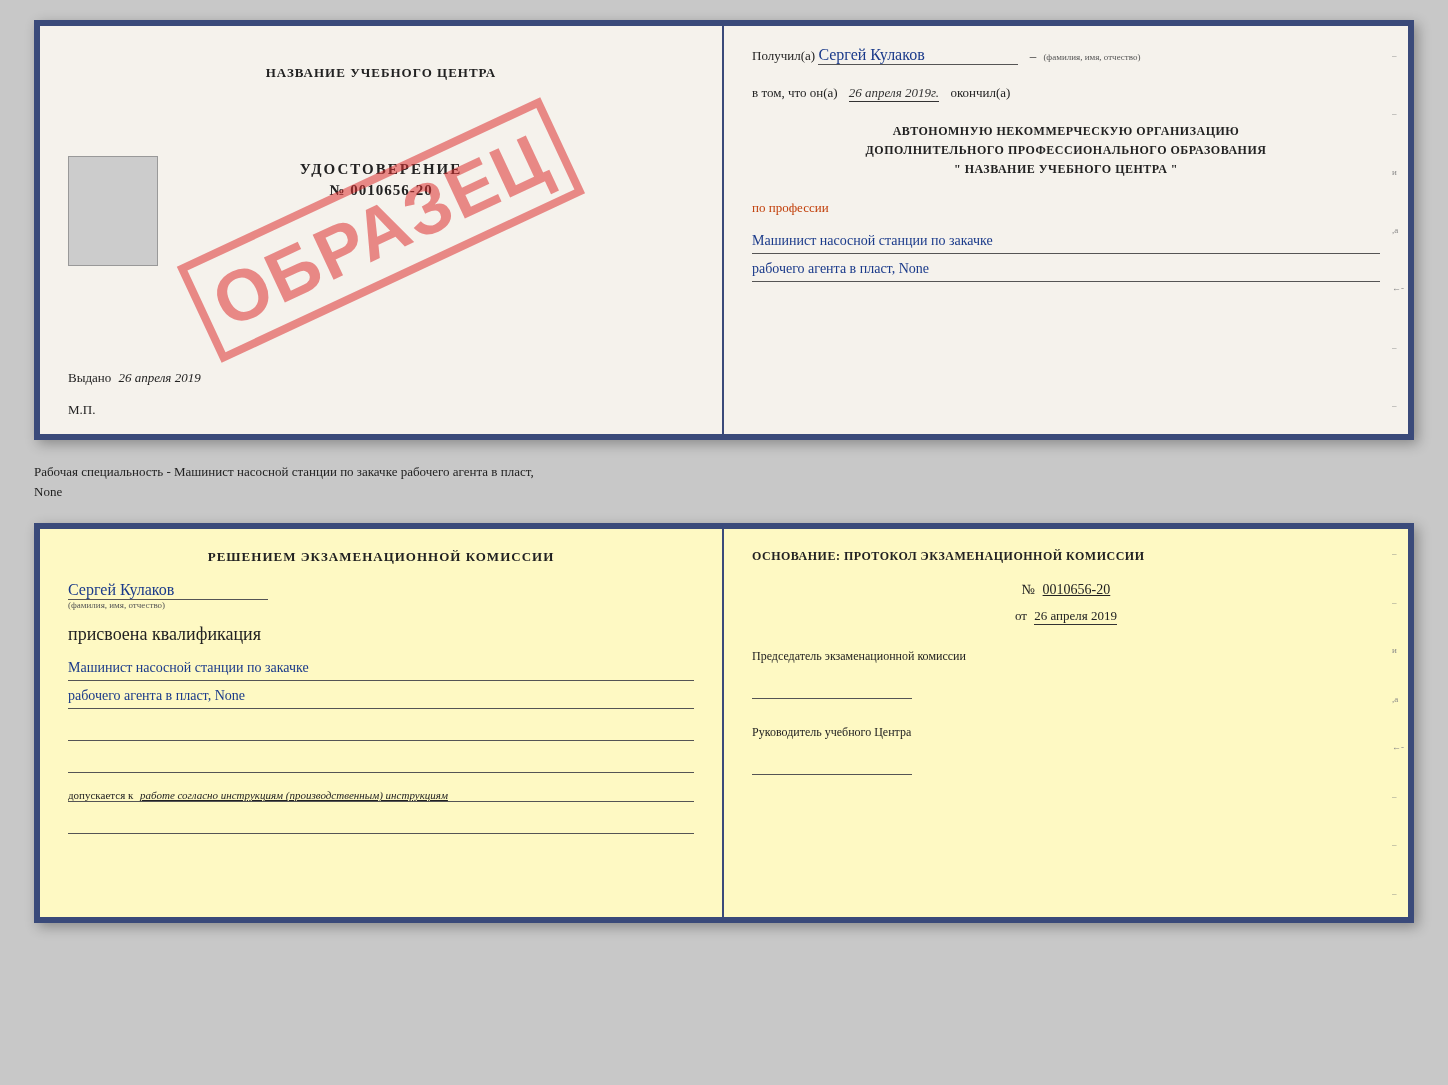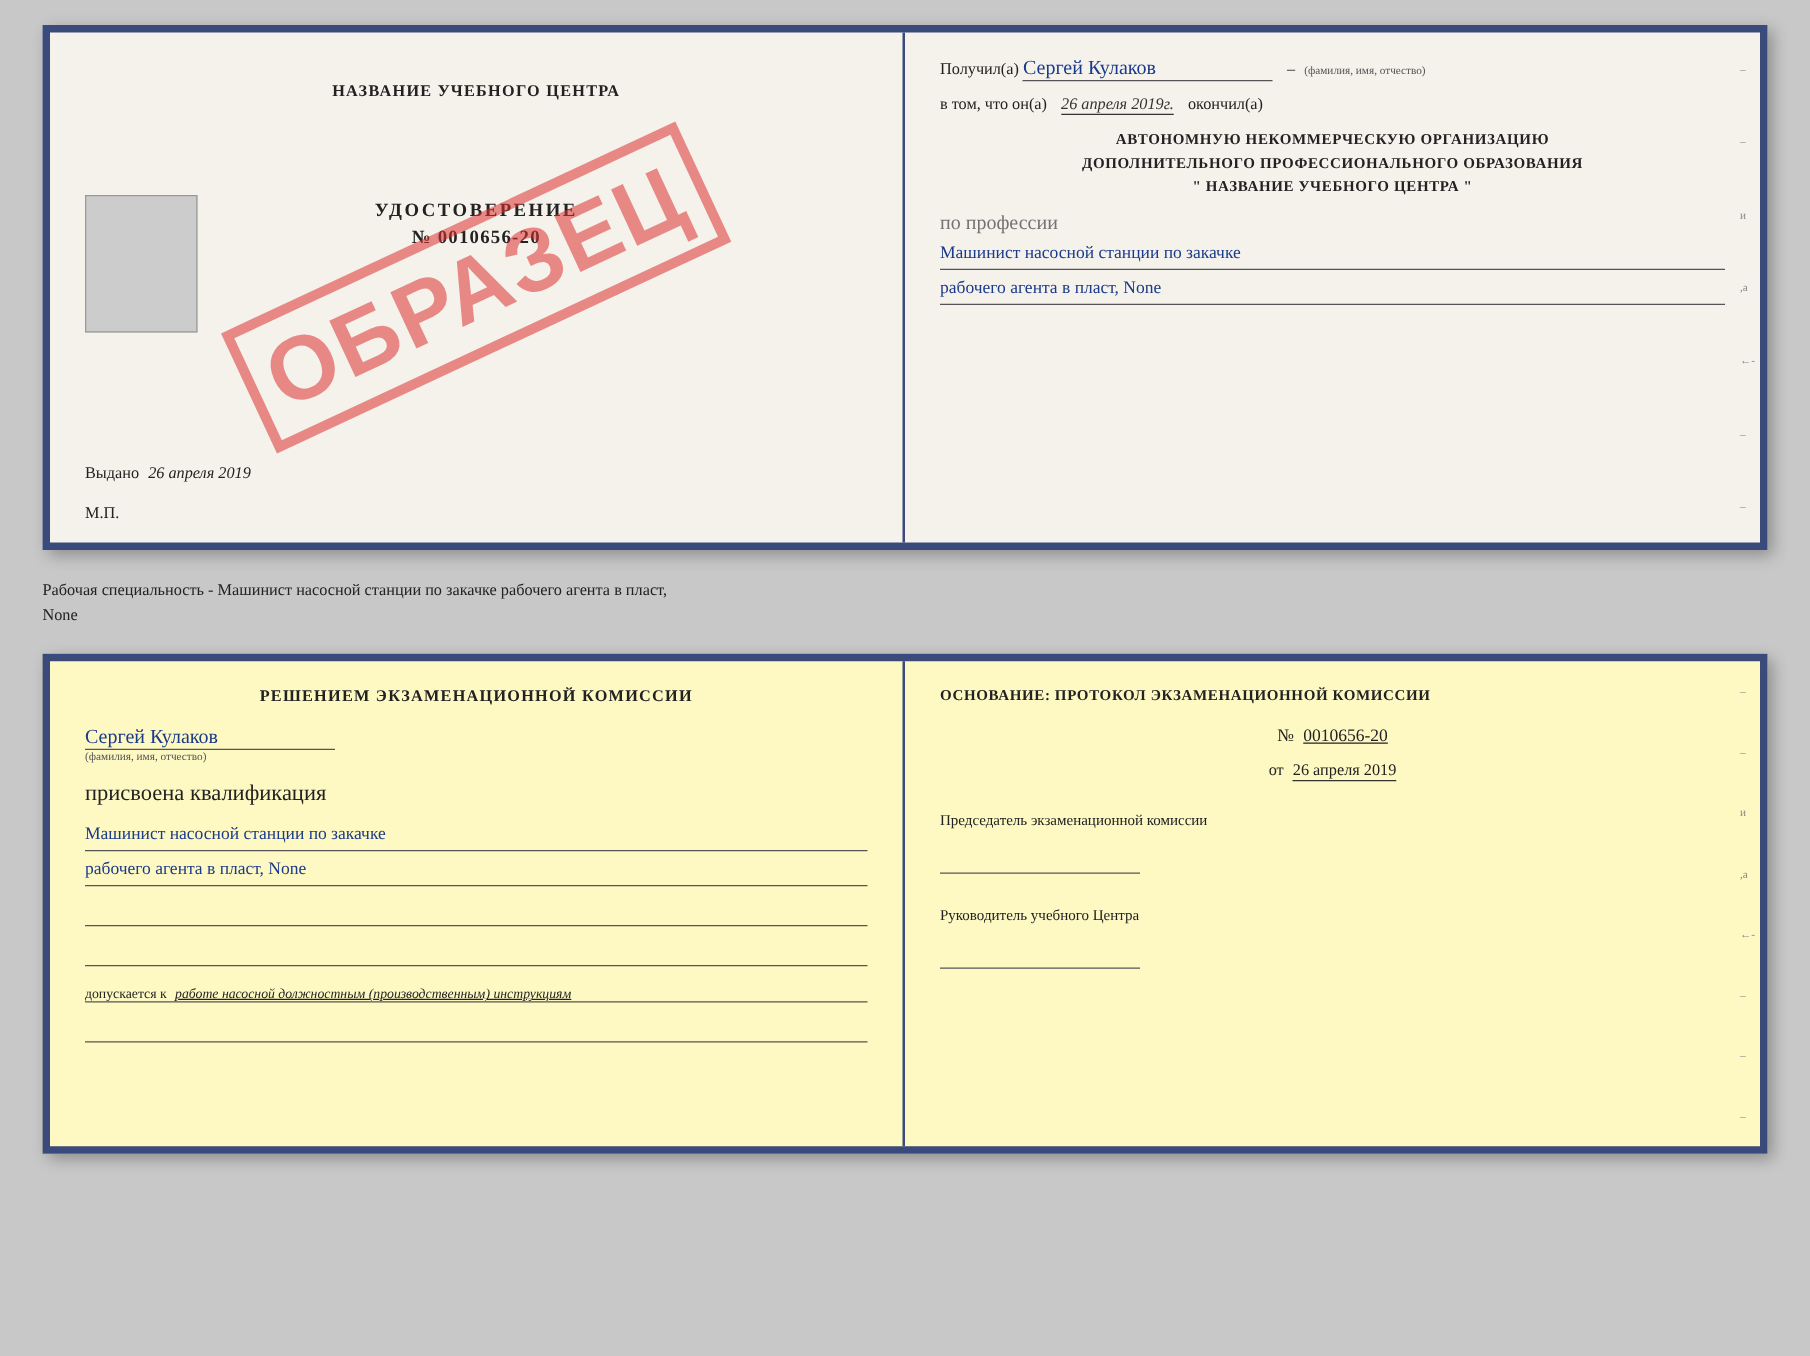--- a/index.html
+++ b/index.html
@@ -35,20 +35,21 @@
       display: flex;
       flex-direction: column;
       gap: 6px;
     }
 
     .doc-right {
       width: 50%;
       padding: 20px 28px 16px 28px;
       display: flex;
       flex-direction: column;
+      gap: 10px;
       position: relative;
     }
 
     
     .org-title-top {
       text-align: center;
       font-size: 13px;
       font-weight: bold;
       letter-spacing: 1px;
       color: #222;
@@ -156,22 +157,22 @@
       font-size: 12px;
       color: #222;
       text-align: center;
       text-transform: uppercase;
       letter-spacing: 0.5px;
       line-height: 1.6;
       font-weight: bold;
     }
 
     .profession-label {
-      font-size: 16px;
-      color: #737373;
+      font-size: 13px;
+      color: #c2410c;
       margin-top: 10px;
     }
 
     .profession-value {
       font-family: 'Comic Sans MS', cursive;
       font-size: 14px;
       color: #1a3a8a;
       border-bottom: 1px solid #555;
       display: block;
       margin-top: 2px;
@@ -416,21 +417,21 @@
     <div>
       <span class="qualification-value">Машинист насосной станции по закачке</span>
       <span class="qualification-value">рабочего агента в пласт, None</span>
     </div>
 
     <div class="blank-line"></div>
     <div class="blank-line"></div>
 
     <div class="work-line">
       <span>допускается к</span>
-      <span class="work-line-italic" style="margin-left:4px;">работе насосной должностным (производственным) инструкциям</span>
+      <span class="work-line-italic" style="margin-left:4px;">работе согласно инструкциям (производственным) инструкциям</span>
     </div>
     <div class="blank-line"></div>
   </div>
 
   <div class="doc-bottom-right">
     <div class="basis-title">Основание: протокол экзаменационной комиссии</div>
 
     <div class="protocol-number">
       <span>№</span>
       <span style="text-decoration:underline; margin-left:4px;">0010656-20</span>

